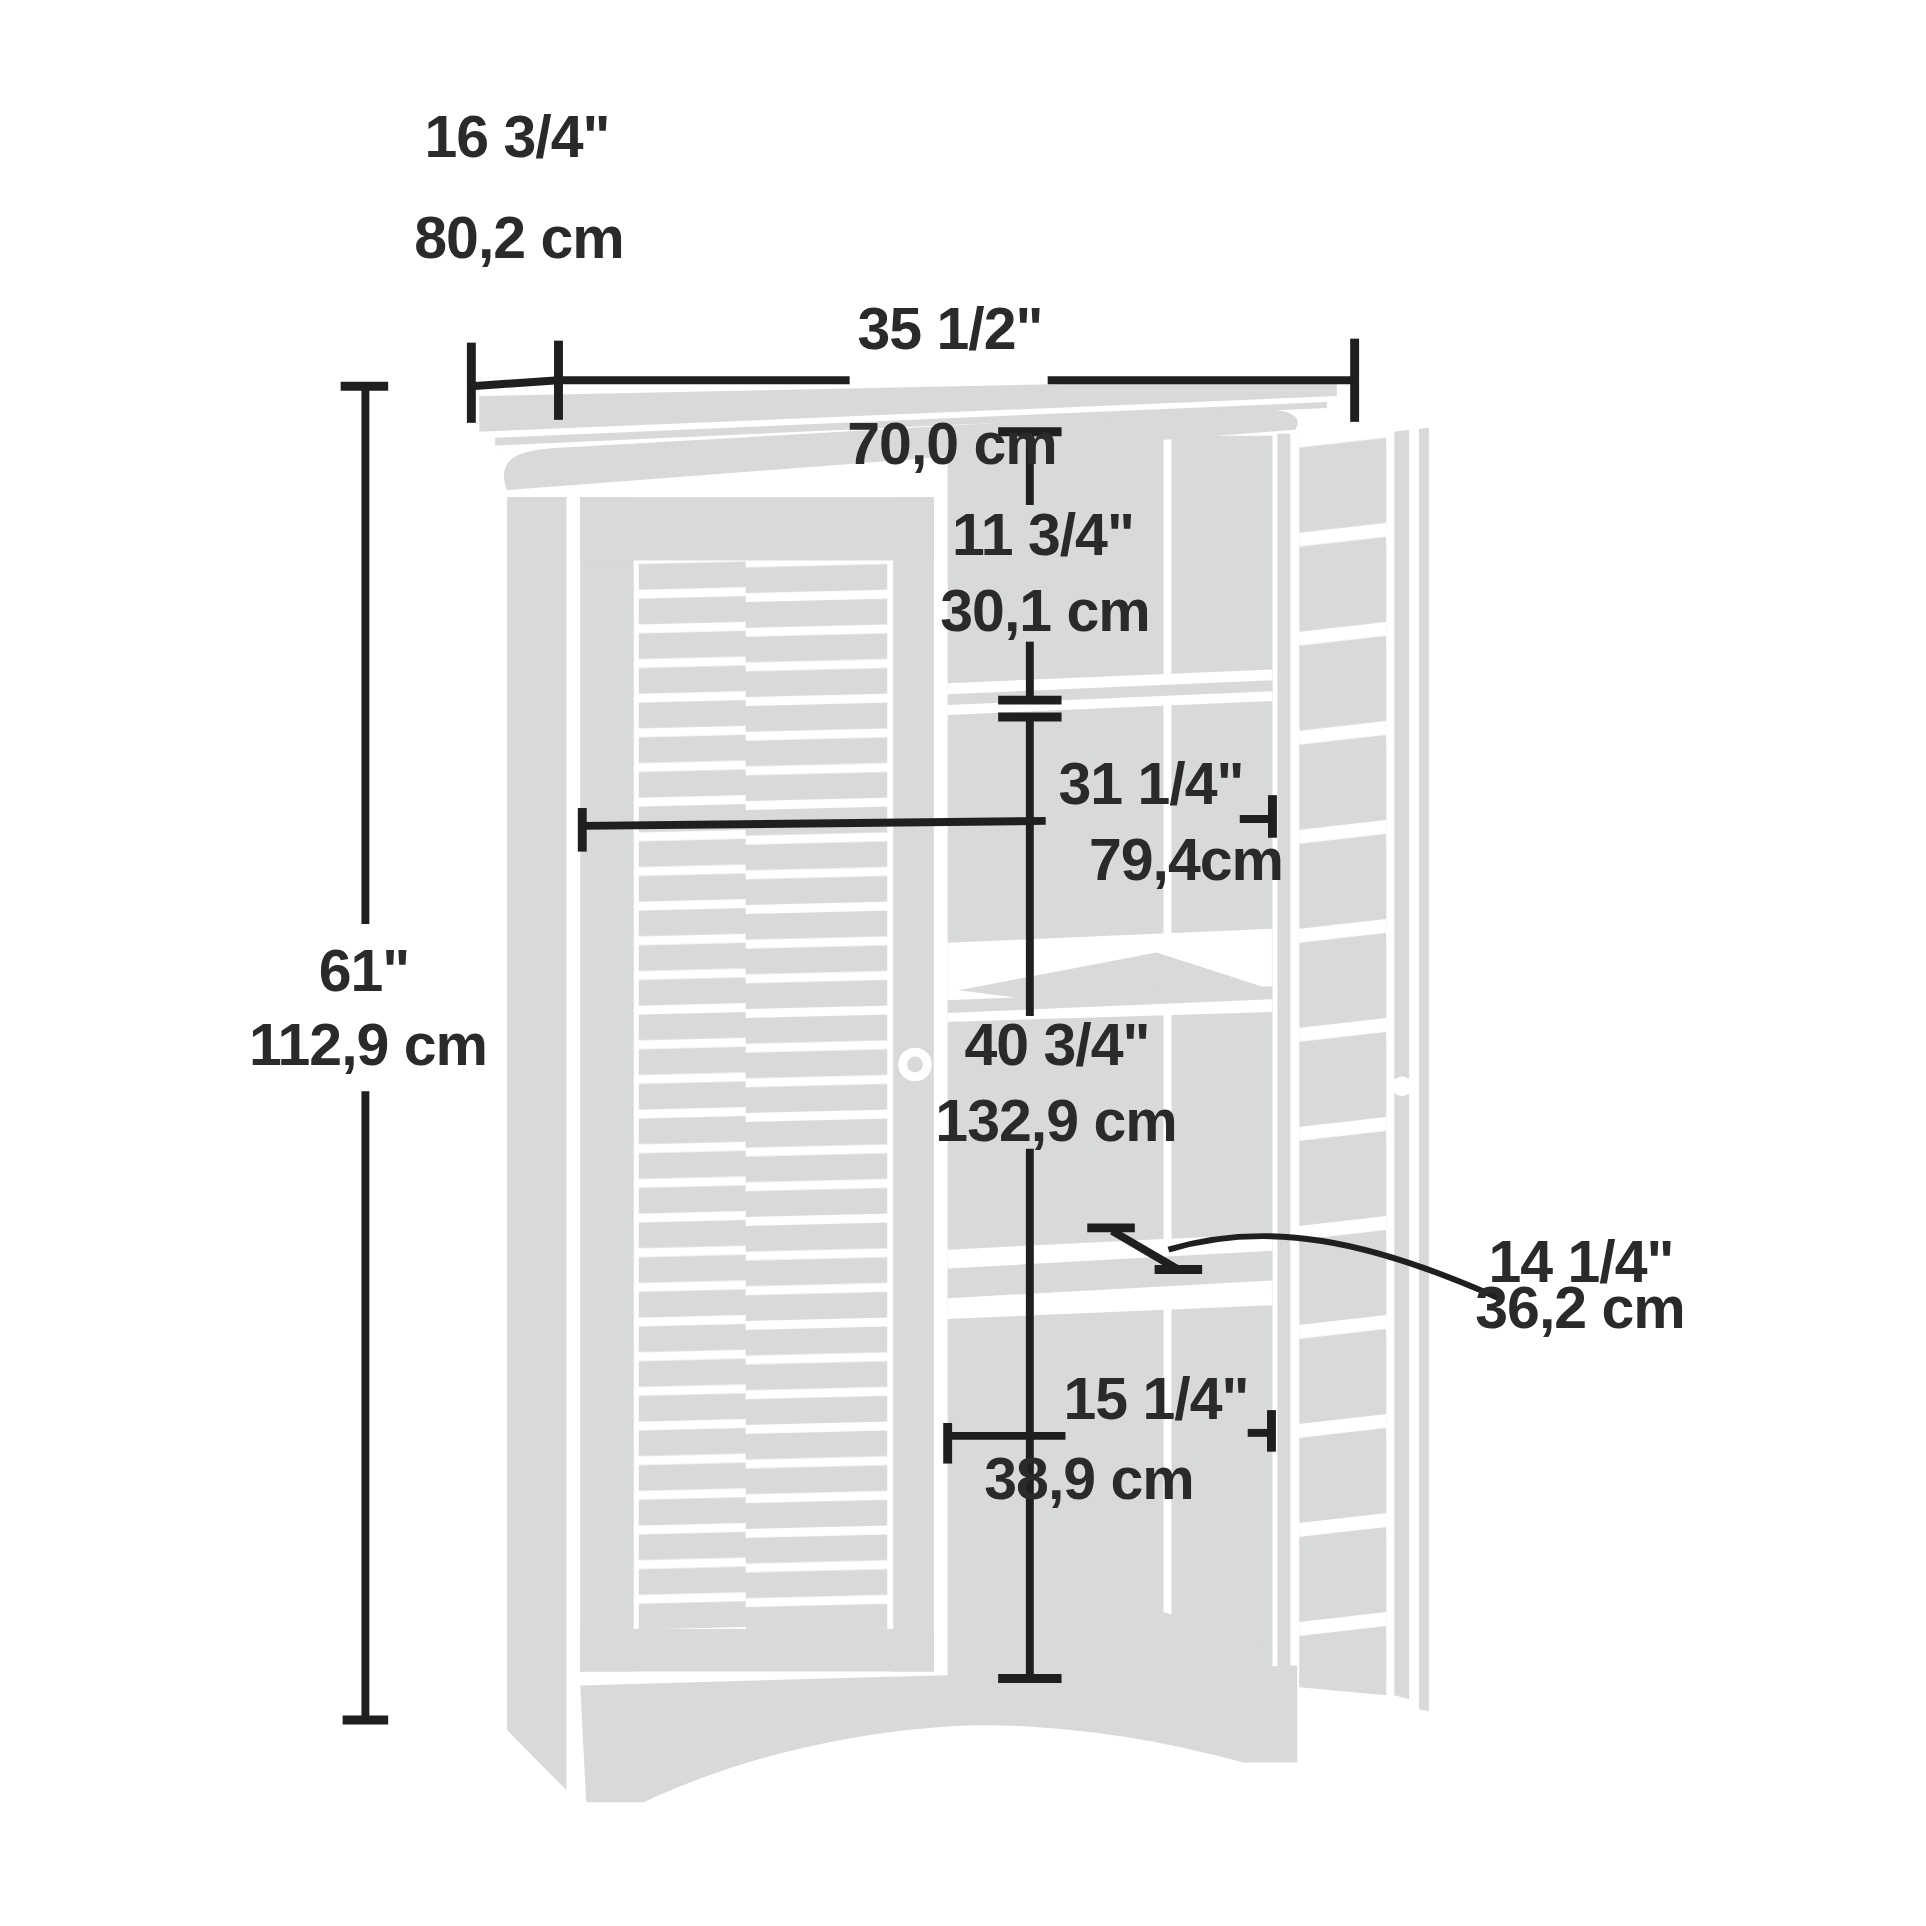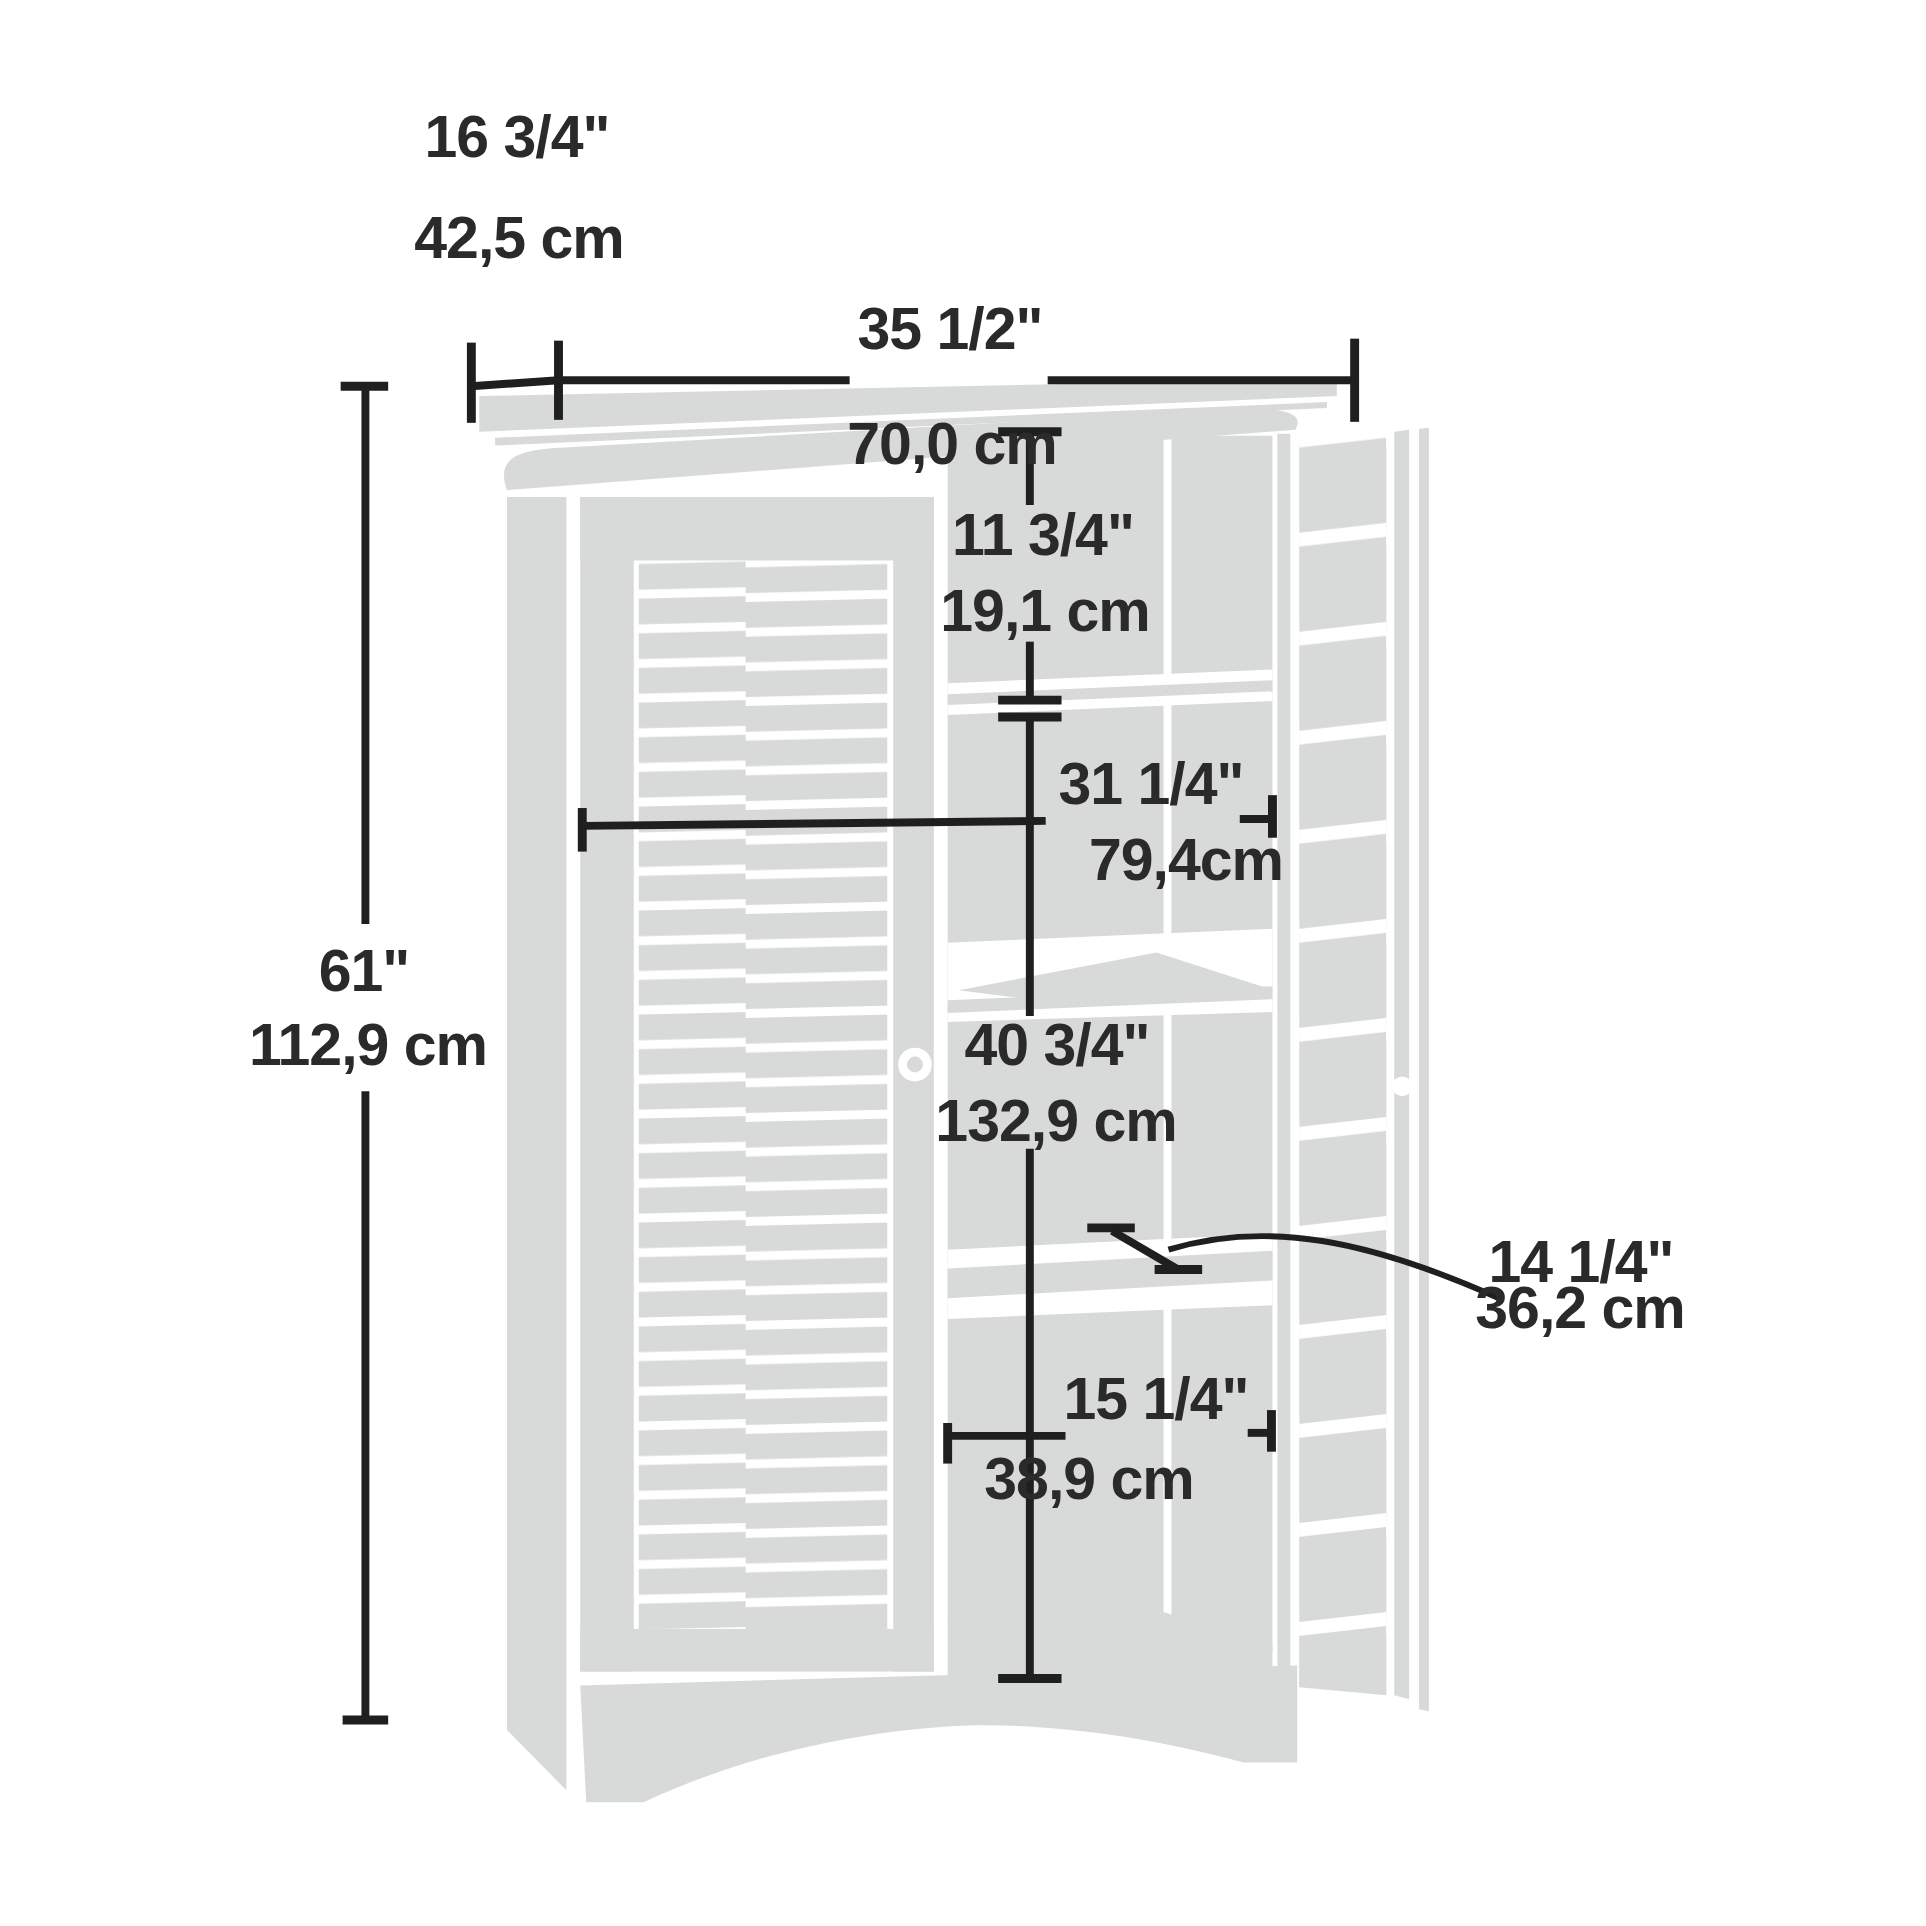--- a/index.html
+++ b/index.html
@@ -124,27 +124,27 @@
       <g>
         <line x1="1098" y1="1240" x2="1146" y2="1240" stroke-width="9"></line>
         <line x1="1123" y1="1243" x2="1188" y2="1281"></line>
         <line x1="1166" y1="1282" x2="1214" y2="1282" stroke-width="9"></line>
         <path d="M 1180,1262 C 1280,1232 1382,1252 1516,1312" stroke-width="6"></path>
       </g>
     </g>
   </svg>
 
   <div class="dim-label" style="left:517px;top:137px">16 3/4"</div>
-  <div class="dim-label" style="left:519px;top:238px">42,5 cm</div>
+  <div class="dim-label" style="left:519px;top:238px">80,2 cm</div>
 
   <div class="dim-label" style="left:950px;top:329px">35 1/2"</div>
   <div class="dim-label" style="left:952px;top:444px">70,0 cm</div>
 
   <div class="dim-label" style="left:1043px;top:535px">11 3/4"</div>
-  <div class="dim-label" style="left:1045px;top:611px">19,1 cm</div>
+  <div class="dim-label" style="left:1045px;top:611px">30,1 cm</div>
 
   <div class="dim-label" style="left:1151px;top:784px">31 1/4"</div>
   <div class="dim-label" style="left:1186px;top:860px">79,4cm</div>
 
   <div class="dim-label" style="left:364px;top:971px">61"</div>
   <div class="dim-label" style="left:368px;top:1045px">112,9 cm</div>
 
   <div class="dim-label" style="left:1057px;top:1045px">40 3/4"</div>
   <div class="dim-label" style="left:1056px;top:1121px">132,9 cm</div>
 

